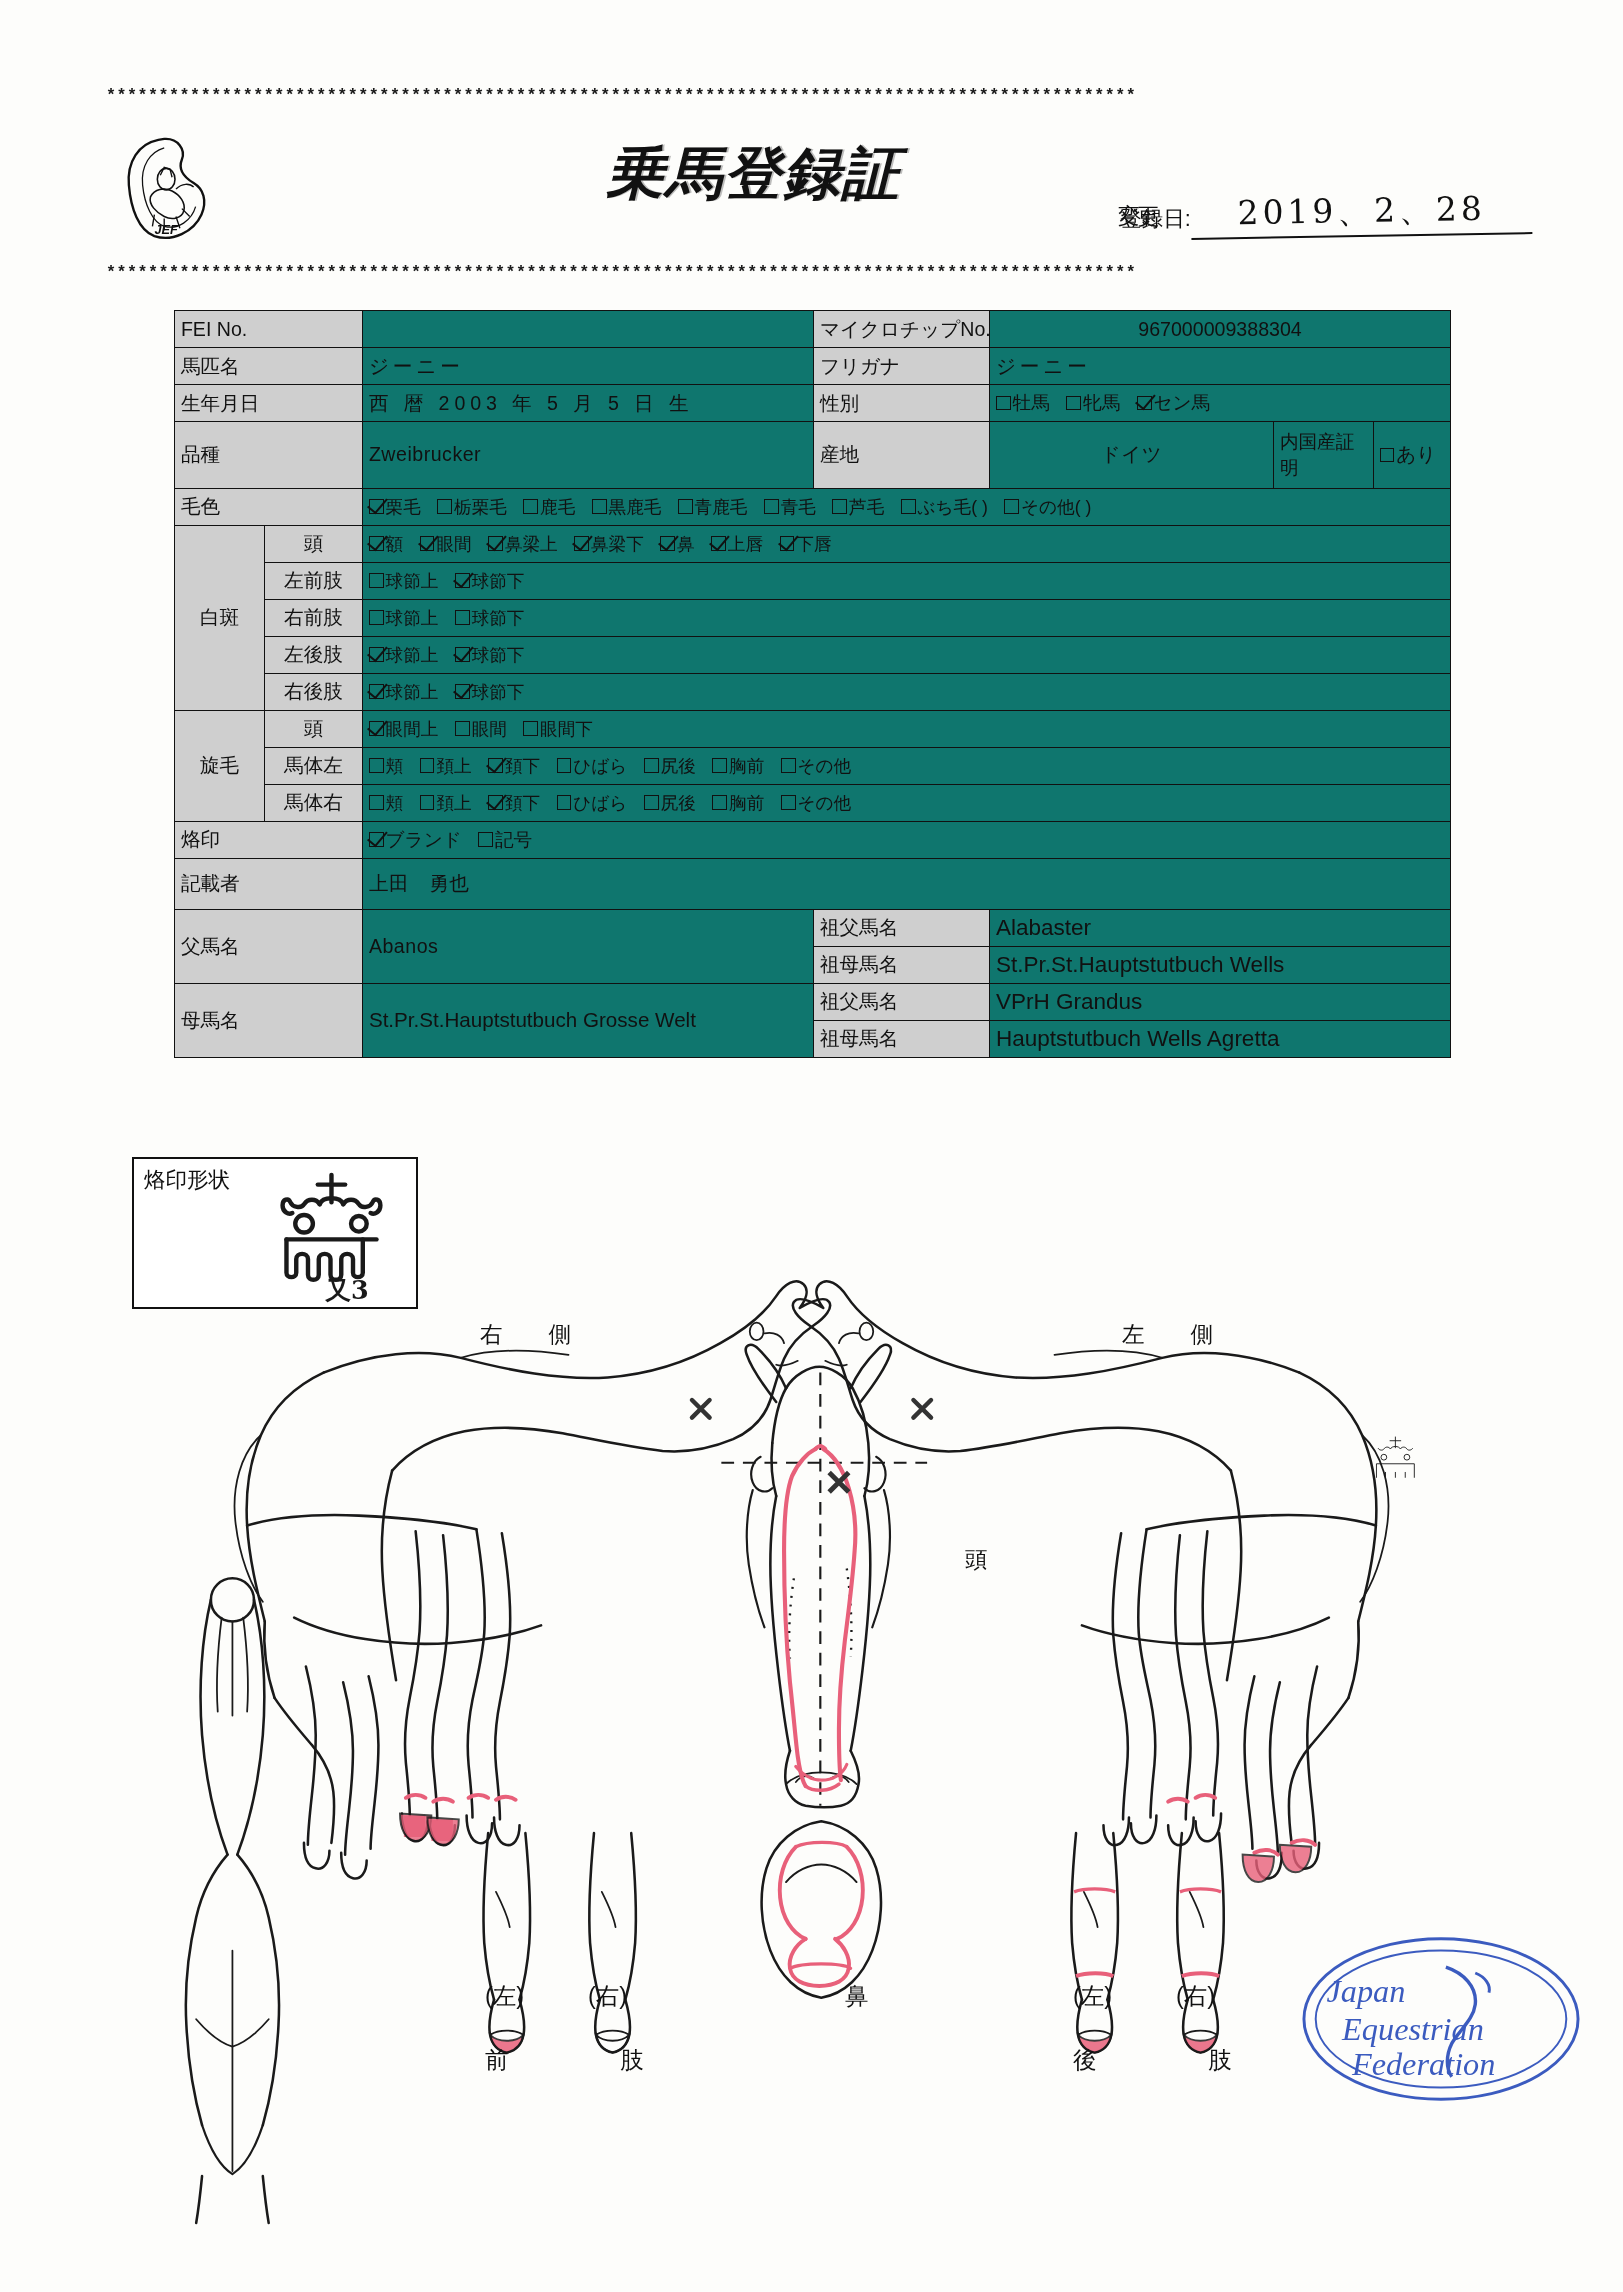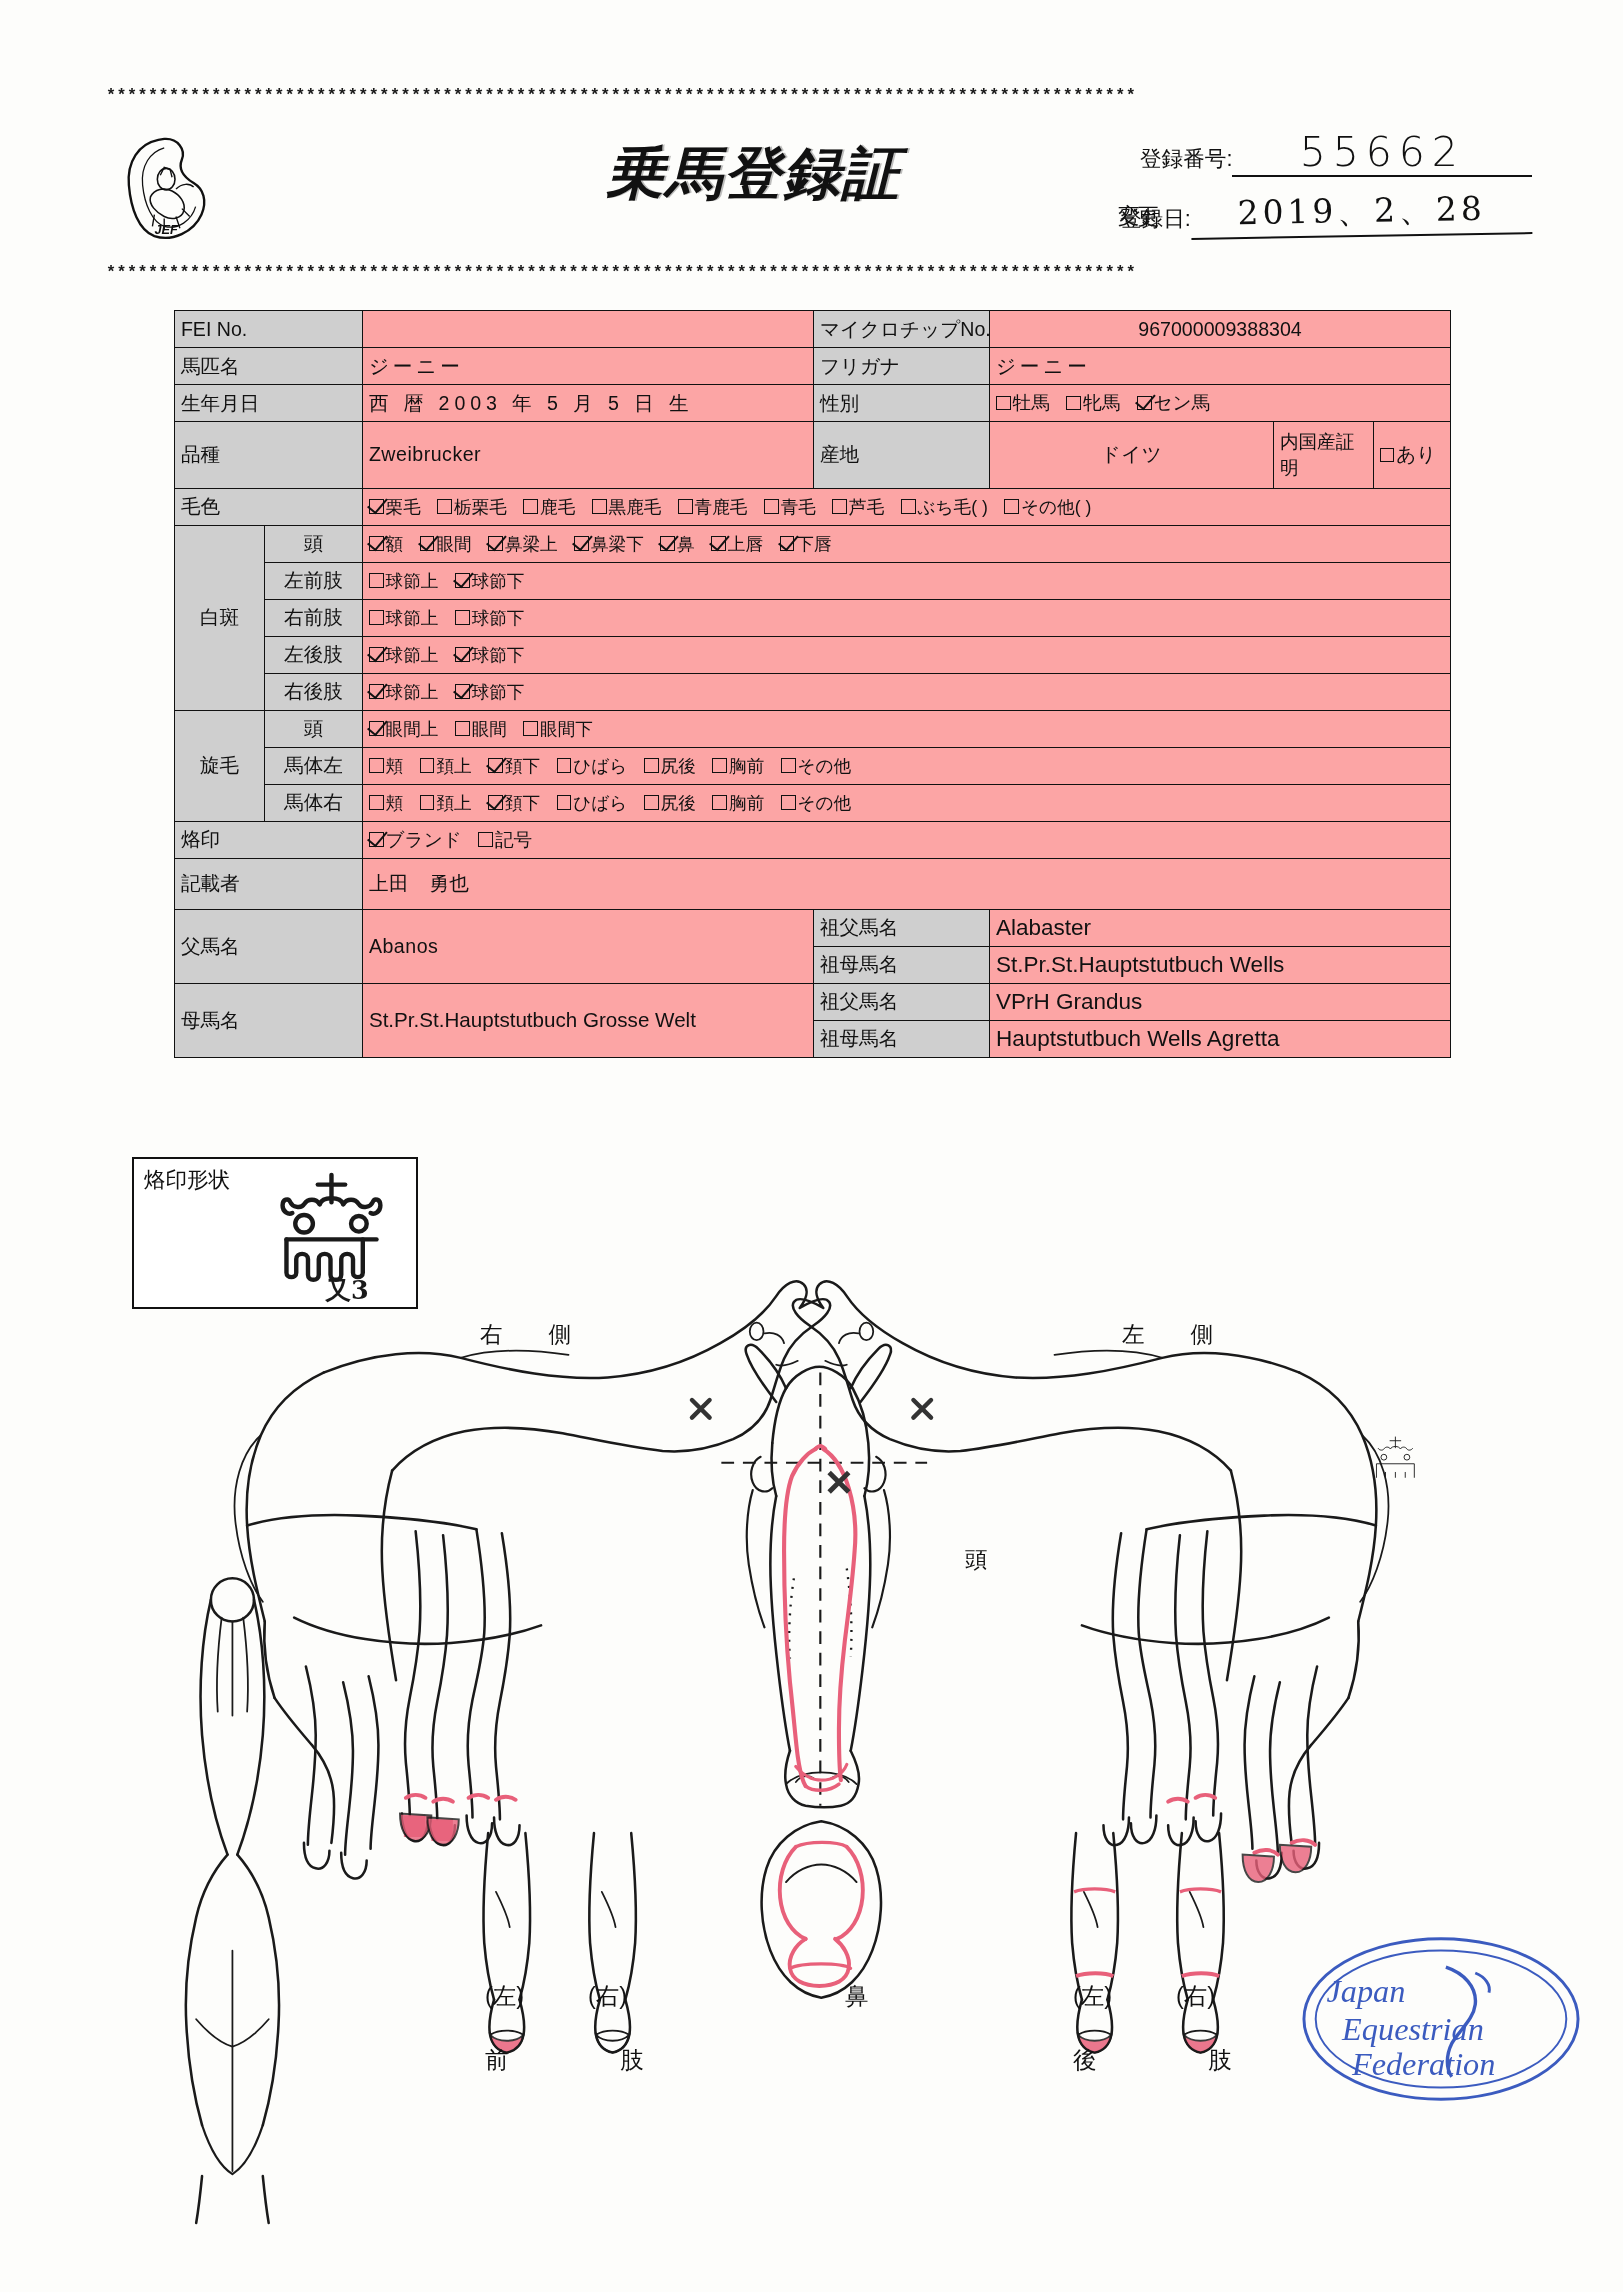--- a/index.html
+++ b/index.html
@@ -73,21 +73,21 @@
   }
   table.main td {
     border:1.6px solid #111;
     padding:2px 5.9px;
     font-size:19.6px;
     vertical-align:middle;
     height:37px;
   }
   td.lbl { background:#cfcfcf; font-size:18.6px; white-space:nowrap; }
   td.lbl2 { background:#cfcfcf; font-size:17.6px; white-space:nowrap; text-align:center; }
-  td.val { background:#fca5a5; }
+  td.val { background:#0f766e; }
   .big-val { font-size:25.5px; letter-spacing:0.5px; }
   .katakana { font-size:26.5px; letter-spacing:3.9px; }
   .bd { font-size:23.5px; letter-spacing:4.9px; }
   .cbwrap { display:flex; flex-wrap:nowrap; align-items:center; gap:2.9px; font-size:18.6px; }
   .cb { display:inline-flex; align-items:center; gap:2px; margin-right:13.7px; white-space:nowrap; }
   .box {
     display:inline-block; width:14.7px; height:14.7px;
     border:1.6px solid #111; position:relative; flex:none;
   }
   .box.checked::after{
@@ -132,24 +132,20 @@
         <path d="M30 62 C34 54 44 52 52 56 C60 60 66 68 64 76 C62 84 52 86 44 82 C36 78 28 70 30 62 Z" fill="none" stroke="#111" stroke-width="1.6"></path>
         <path d="M34 80 l-2 12 M44 84 l0 12 M56 82 l4 12 M62 74 l8 8" stroke="#111" stroke-width="1.4" fill="none"></path>
         <path d="M56 54 C62 48 70 48 74 52" fill="none" stroke="#111" stroke-width="1.4"></path>
         <text x="34" y="100" font-family="Liberation Sans, sans-serif" font-size="13" font-weight="bold" font-style="italic" fill="#111">JEF</text>
       </svg>
     </div>
 
 
     <div class="doc-title">乗馬登録証</div>
 
-    <div class="regno-row">
-      <div class="regno-label">登録番号:</div>
-      <div class="regno-val">55662</div>
-    </div>
 
     <div class="regdate-row">
       <div class="regdate-label">
         <span class="regdate-strike">変更</span>
         <span>登録日:</span>
       </div>
       <div class="regdate-val">2019、2、28</div>
     </div>
   </div>
 

